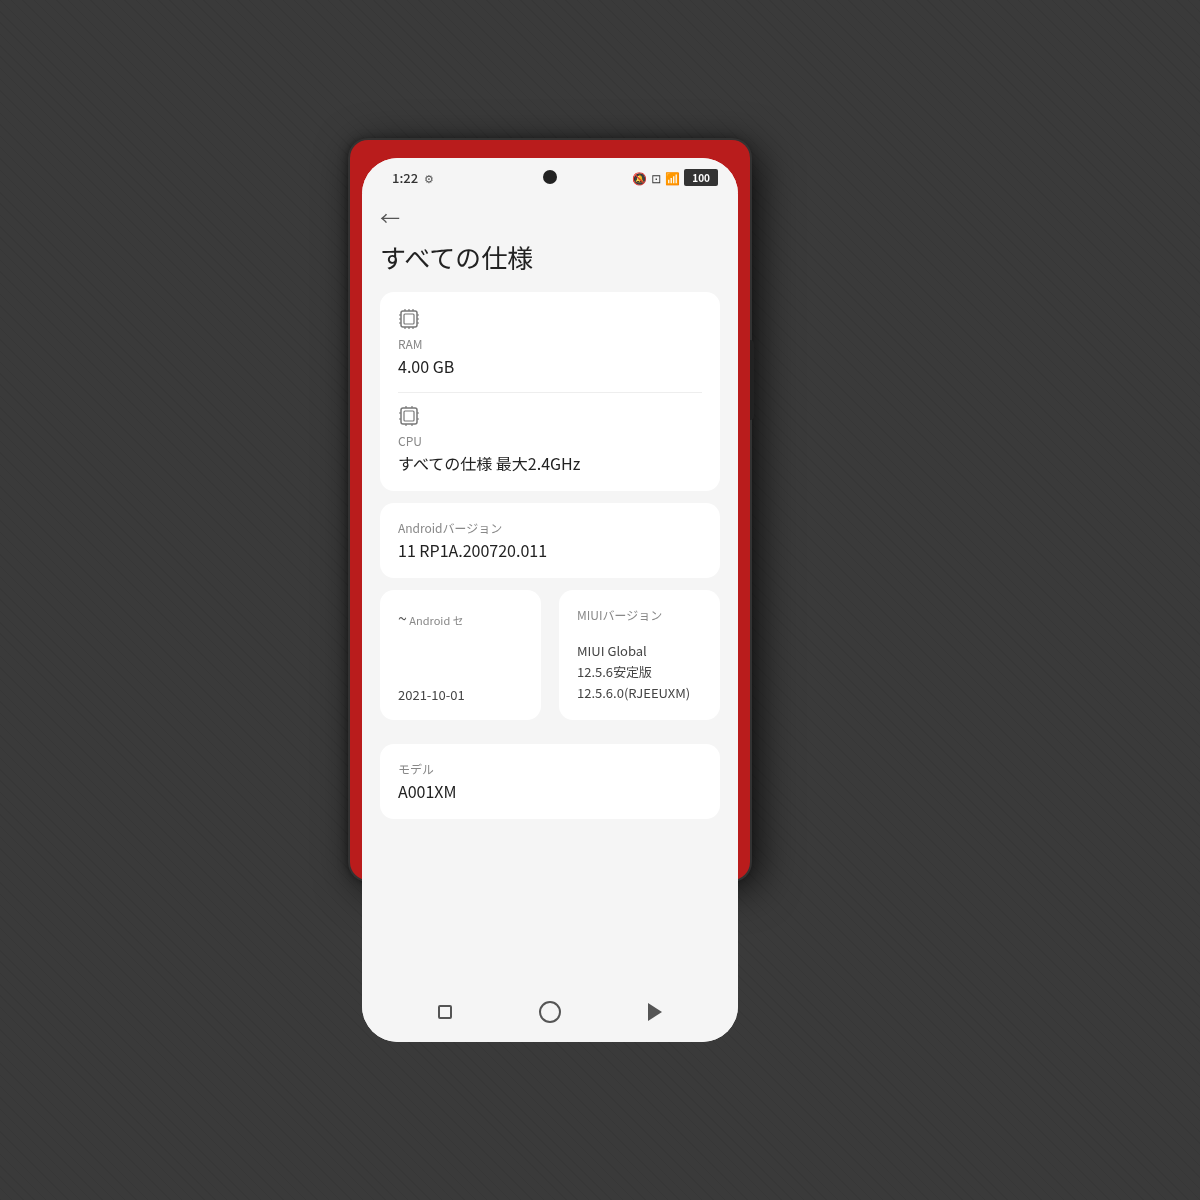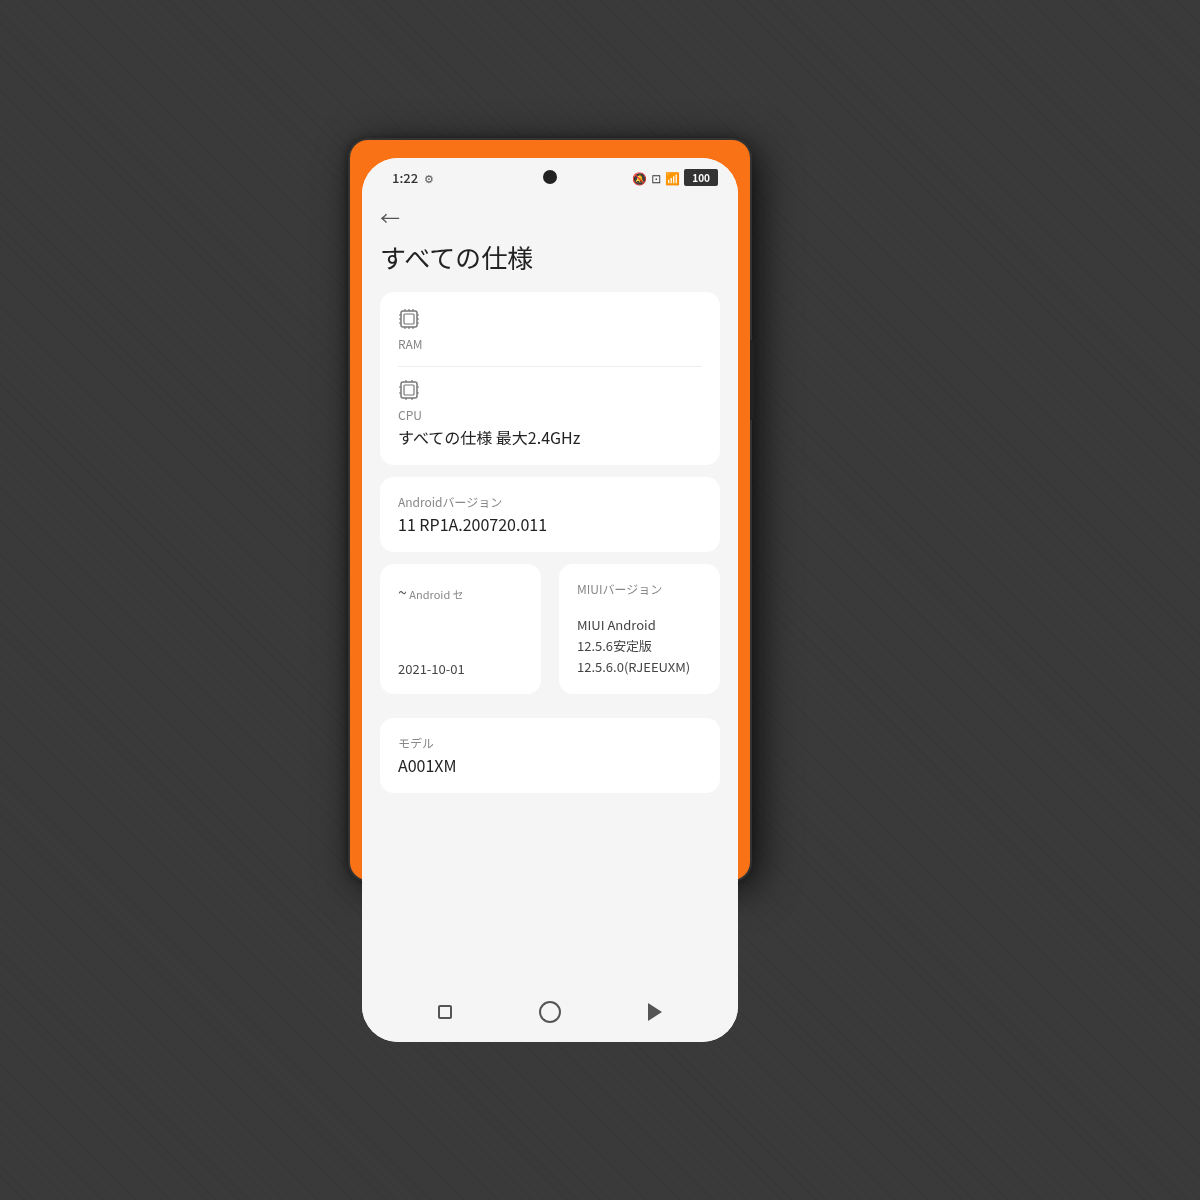--- a/index.html
+++ b/index.html
@@ -33,21 +33,21 @@
       width: 420px;
       height: 920px;
       margin-left: -80px;
     }
 
     .phone-body {
       position: absolute;
       top: 0; left: 0;
       width: 400px;
       height: 740px;
-      background: #f97316;
+      background: #b91c1c;
       border-radius: 18px;
       box-shadow: 
         0 0 0 2px #333,
         8px 8px 40px rgba(0,0,0,0.8),
         -2px 0 10px rgba(0,0,0,0.5);
     }
 
     
     .phone-body::after {
       content: '';
@@ -312,20 +312,21 @@
                 <line x1="15" y1="19" x2="15" y2="21" stroke="#777" stroke-width="1.2"></line>
                 <line x1="19" y1="7" x2="21" y2="7" stroke="#777" stroke-width="1.2"></line>
                 <line x1="19" y1="11" x2="21" y2="11" stroke="#777" stroke-width="1.2"></line>
                 <line x1="19" y1="15" x2="21" y2="15" stroke="#777" stroke-width="1.2"></line>
                 <line x1="3" y1="7" x2="1" y2="7" stroke="#777" stroke-width="1.2"></line>
                 <line x1="3" y1="11" x2="1" y2="11" stroke="#777" stroke-width="1.2"></line>
                 <line x1="3" y1="15" x2="1" y2="15" stroke="#777" stroke-width="1.2"></line>
               </svg>
             </span>
             <div class="spec-label">RAM</div>
+            <div class="spec-value">4.00 GB</div>
           </div>
           <div class="divider"></div>
           <div class="spec-item">
             <span class="chip-icon">
               <svg width="22" height="22" viewBox="0 0 22 22" fill="none" xmlns="http://www.w3.org/2000/svg">
                 <rect x="3" y="3" width="16" height="16" rx="2" stroke="#777" stroke-width="1.5" fill="none"></rect>
                 <rect x="6" y="6" width="10" height="10" rx="1" stroke="#777" stroke-width="1.2" fill="none"></rect>
                 <line x1="8" y1="3" x2="8" y2="1" stroke="#777" stroke-width="1.2"></line>
                 <line x1="14" y1="3" x2="14" y2="1" stroke="#777" stroke-width="1.2"></line>
                 <line x1="8" y1="19" x2="8" y2="21" stroke="#777" stroke-width="1.2"></line>
@@ -349,21 +350,21 @@
         <div class="two-col">
           <div class="card">
             <div style="font-size:11px; color:#888;">
               <span style="font-size:16px; color:#555;">~</span>
               <span>Android セ</span>
             </div>
             <div style="font-size:13px; color:#444; margin-top:auto; padding-top:30px;">2021-10-01</div>
           </div>
           <div class="card">
             <div class="spec-label">MIUIバージョン</div>
-            <div style="font-size:13px; color:#444; margin-top:8px; line-height:1.6; white-space: pre-line;">MIUI Android
+            <div style="font-size:13px; color:#444; margin-top:8px; line-height:1.6; white-space: pre-line;">MIUI Global
 12.5.6安定版
 12.5.6.0(RJEEUXM)</div>
           </div>
         </div>
 
         <div class="model-card">
           <div class="spec-label">モデル</div>
           <div class="spec-value">A001XM</div>
         </div>
 

